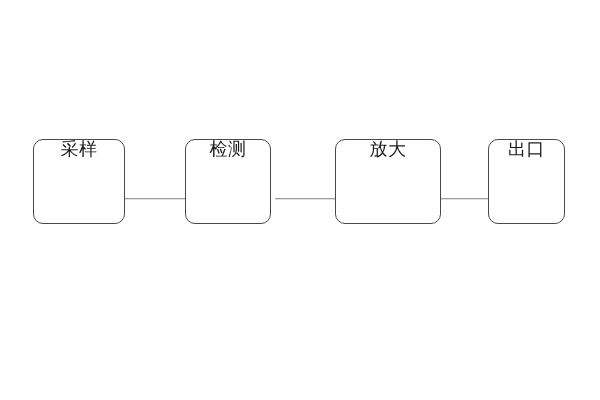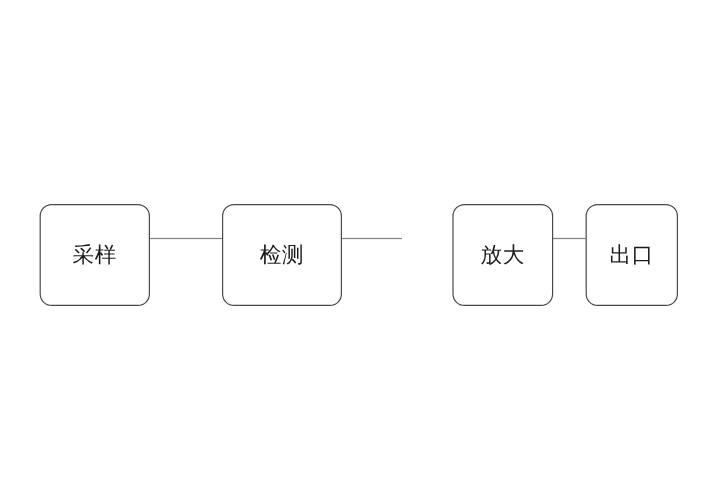--- a/index.html
+++ b/index.html
@@ -29,33 +29,34 @@
     border-top: 1.5px solid #808080;
     transform: translateY(-0.75px);
   }
   #connector-1 { left: 125px; width: 60px;  top: 199px; }
   #connector-2 { left: 275px; width: 60px;  top: 199px; }
   #connector-3 { left: 425px; width: 63px;  top: 199px; }
 
   
   .node {
     position: absolute;
-    top: 170px;
+    top: 139px;
     height: 85px;
     box-sizing: border-box;
     background: #ffffff;
     border: 1.5px solid #4a4a4a;
     border-radius: 10px;
     display: flex;
-    align-items: center;
+    align-items: flex-start;
     justify-content: center;
+    font-family: Liberation Serif, serif;
   }
   #node-sampling  { left: 33px;  width: 92px; }
-  #node-detection { left: 185px; width: 100px; }
-  #node-amplify   { left: 335px; width: 84px; margin-left: 42px; }
+  #node-detection { left: 185px; width: 86px; }
+  #node-amplify   { left: 335px; width: 106px; }
   #node-output    { left: 488px; width: 77px; }
 
   .node-label {
     font-size: 18px;
     line-height: 1;
     color: #1a1a1a;
     letter-spacing: 0.5px;
     white-space: nowrap;
     user-select: none;
   }

